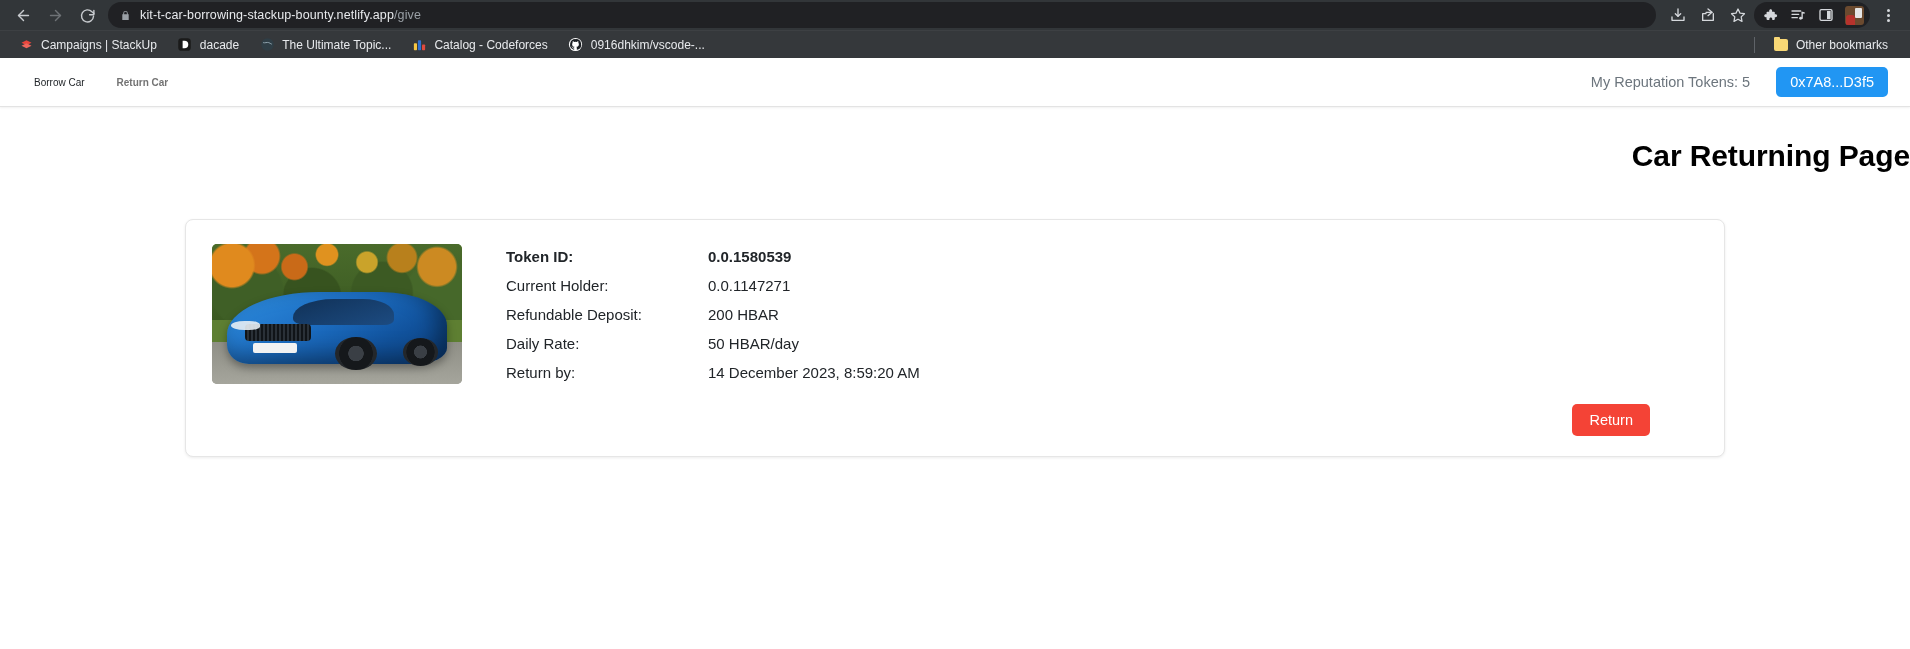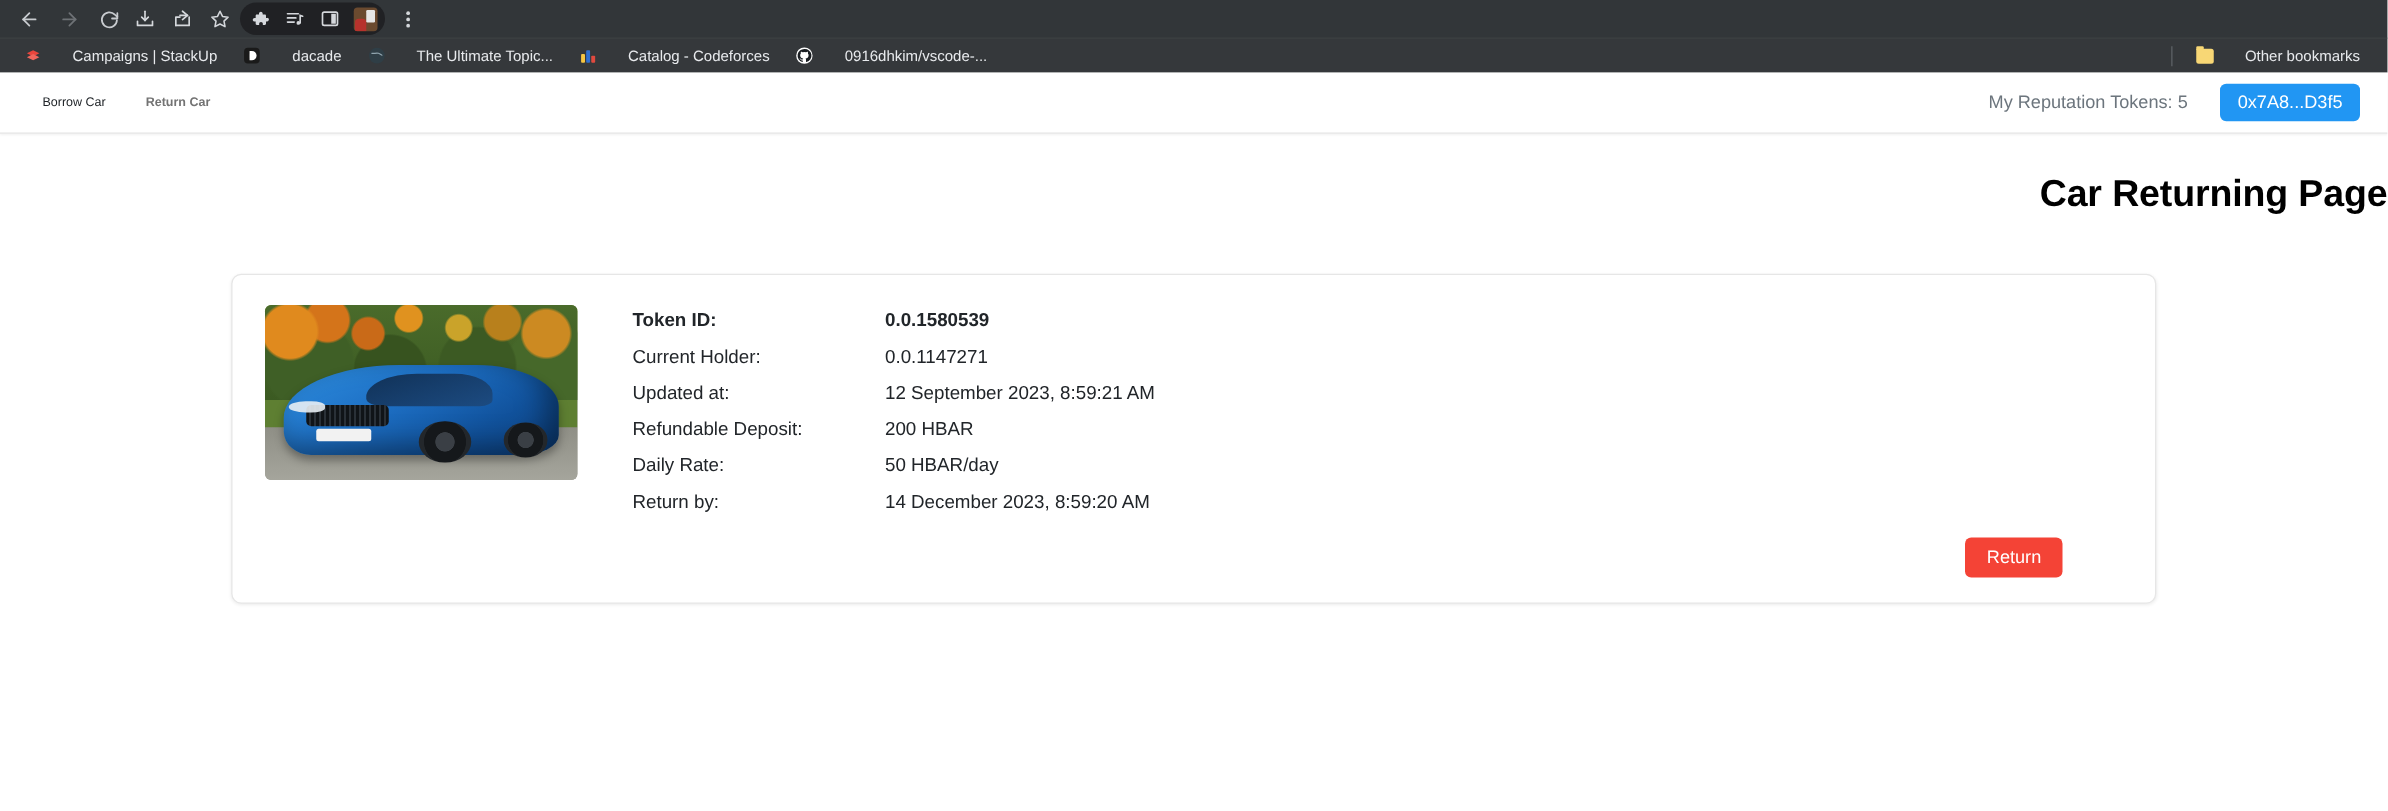--- a/index.html
+++ b/index.html
@@ -134,21 +134,21 @@
     height: 28px;
     background: #35383b;
     display: flex;
     align-items: center;
     padding: 0 10px;
     border-top: 1px solid #3d4043;
   }
   .bm {
     display: flex;
     align-items: center;
-    gap: 24px;
+    gap: 7px;
     padding: 3px 8px;
     border-radius: 4px;
     margin-right: 4px;
     white-space: nowrap;
   }
   .bm-label {
     color: #e8eaed;
     font-size: 12px;
   }
   .bm-ico {
@@ -402,20 +402,28 @@
         </svg>
       </div>
       <div class="nav-btn">
         <svg width="17" height="17" viewBox="0 0 24 24" fill="none" stroke="currentColor" stroke-width="2" stroke-linecap="round" stroke-linejoin="round">
           <polyline points="21 5 21 11 15 11"></polyline>
           <path d="M20.5 13a8.5 8.5 0 1 1-2.3-6.3L21 9"></path>
         </svg>
       </div>
     </div>
 
+    <div class="omnibox">
+      <span class="lock-icon">
+        <svg width="11" height="13" viewBox="0 0 24 24" fill="currentColor">
+          <path d="M17 9V7a5 5 0 0 0-10 0v2H5v13h14V9h-2zm-8 0V7a3 3 0 0 1 6 0v2H9z"></path>
+        </svg>
+      </span>
+      <span class="url-text"><span>kit-t-car-borrowing-stackup-bounty.netlify.app</span><span class="url-path">/give</span></span>
+    </div>
 
     <div class="toolbar-icons">
       <div class="tb-icon">
         <svg width="16" height="16" viewBox="0 0 24 24" fill="none" stroke="currentColor" stroke-width="2" stroke-linecap="round" stroke-linejoin="round">
           <path d="M3 15v5h18v-5"></path>
             <polyline points="8 10 12 14 16 10"></polyline>
             <line x1="12" y1="3" x2="12" y2="14"></line>
         </svg>
       </div>
       <div class="tb-icon">
@@ -566,24 +574,20 @@
       <div class="details">
         <div class="detail-row emphasis">
           <span class="detail-label">Token ID:</span>
           <span class="detail-value">0.0.1580539</span>
         </div>
         <div class="detail-row">
           <span class="detail-label">Current Holder:</span>
           <span class="detail-value">0.0.1147271</span>
         </div>
         <div class="detail-row">
-          <span class="detail-label">Updated at:</span>
-          <span class="detail-value">12 September 2023, 8:59:21 AM</span>
-        </div>
-        <div class="detail-row">
           <span class="detail-label">Refundable Deposit:</span>
           <span class="detail-value">200 HBAR</span>
         </div>
         <div class="detail-row">
           <span class="detail-label">Daily Rate:</span>
           <span class="detail-value">50 HBAR/day</span>
         </div>
         <div class="detail-row">
           <span class="detail-label">Return by:</span>
           <span class="detail-value">14 December 2023, 8:59:20 AM</span>

